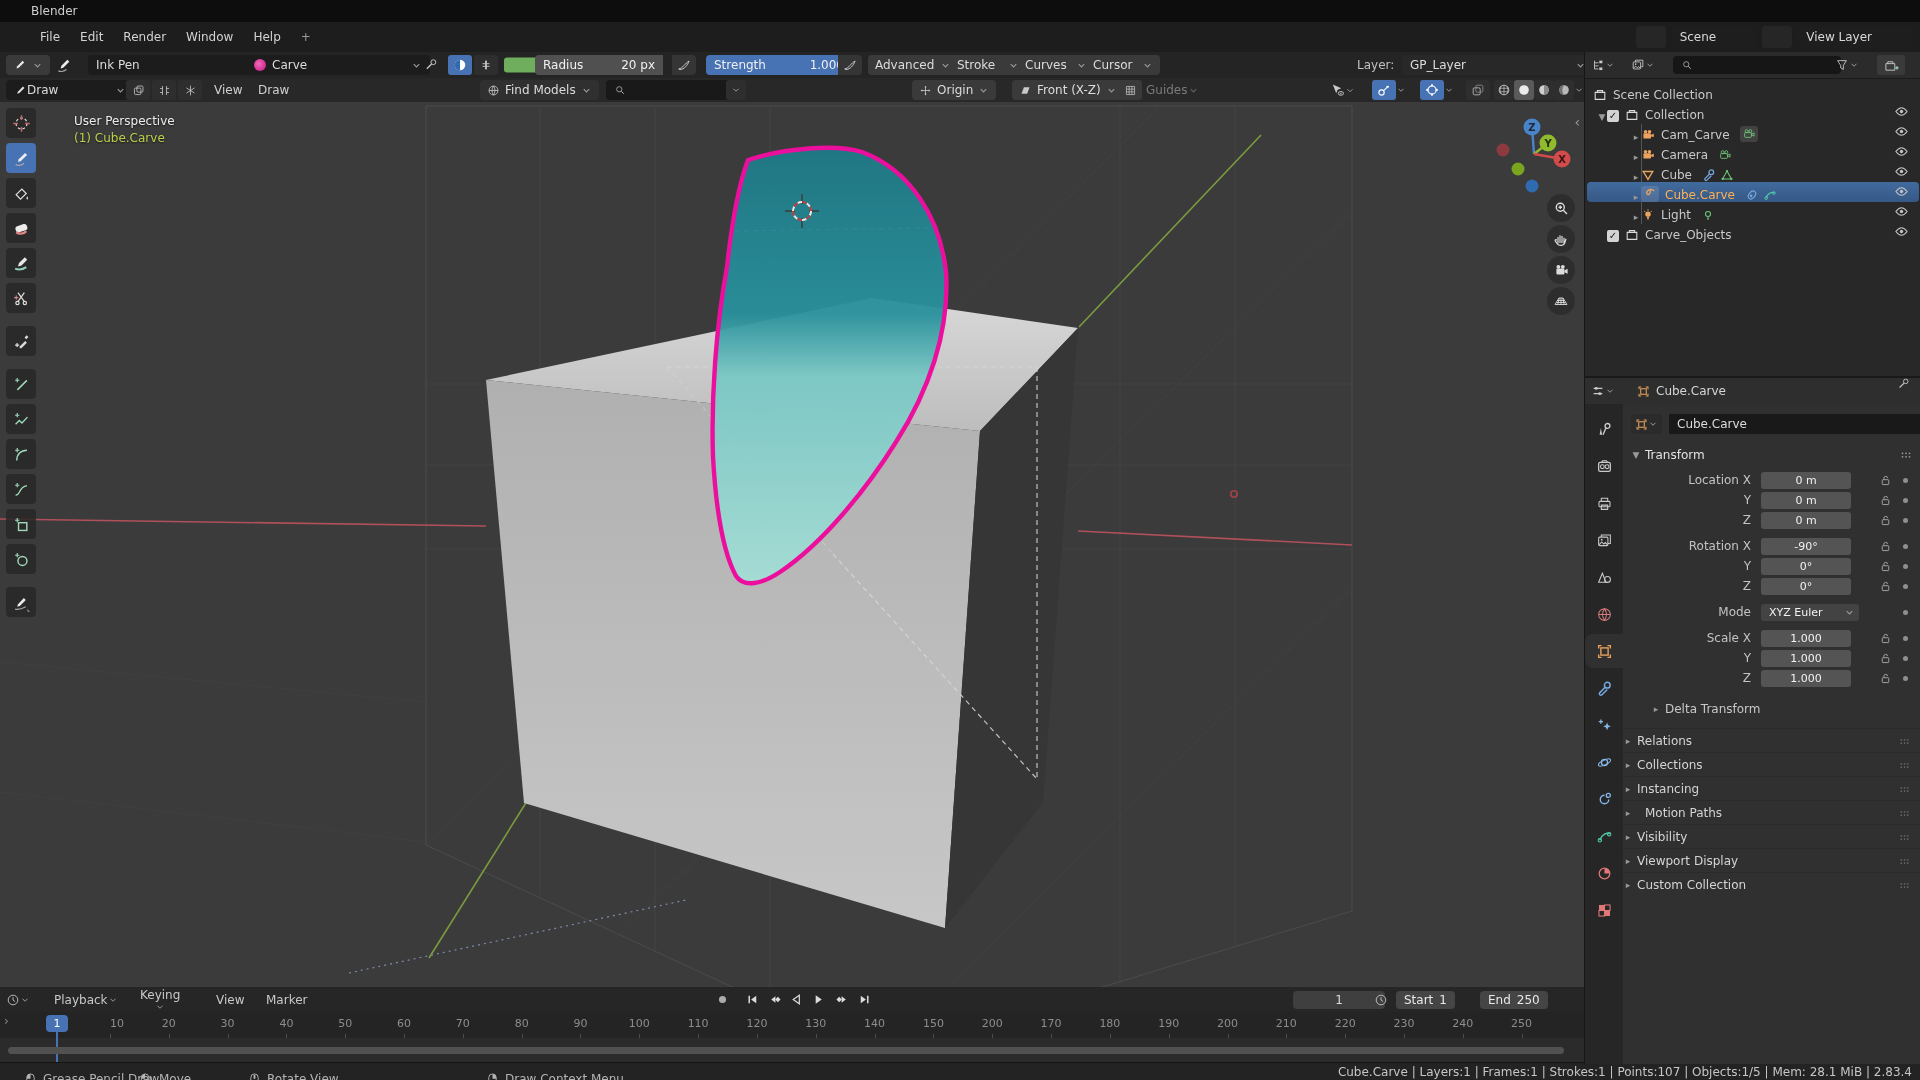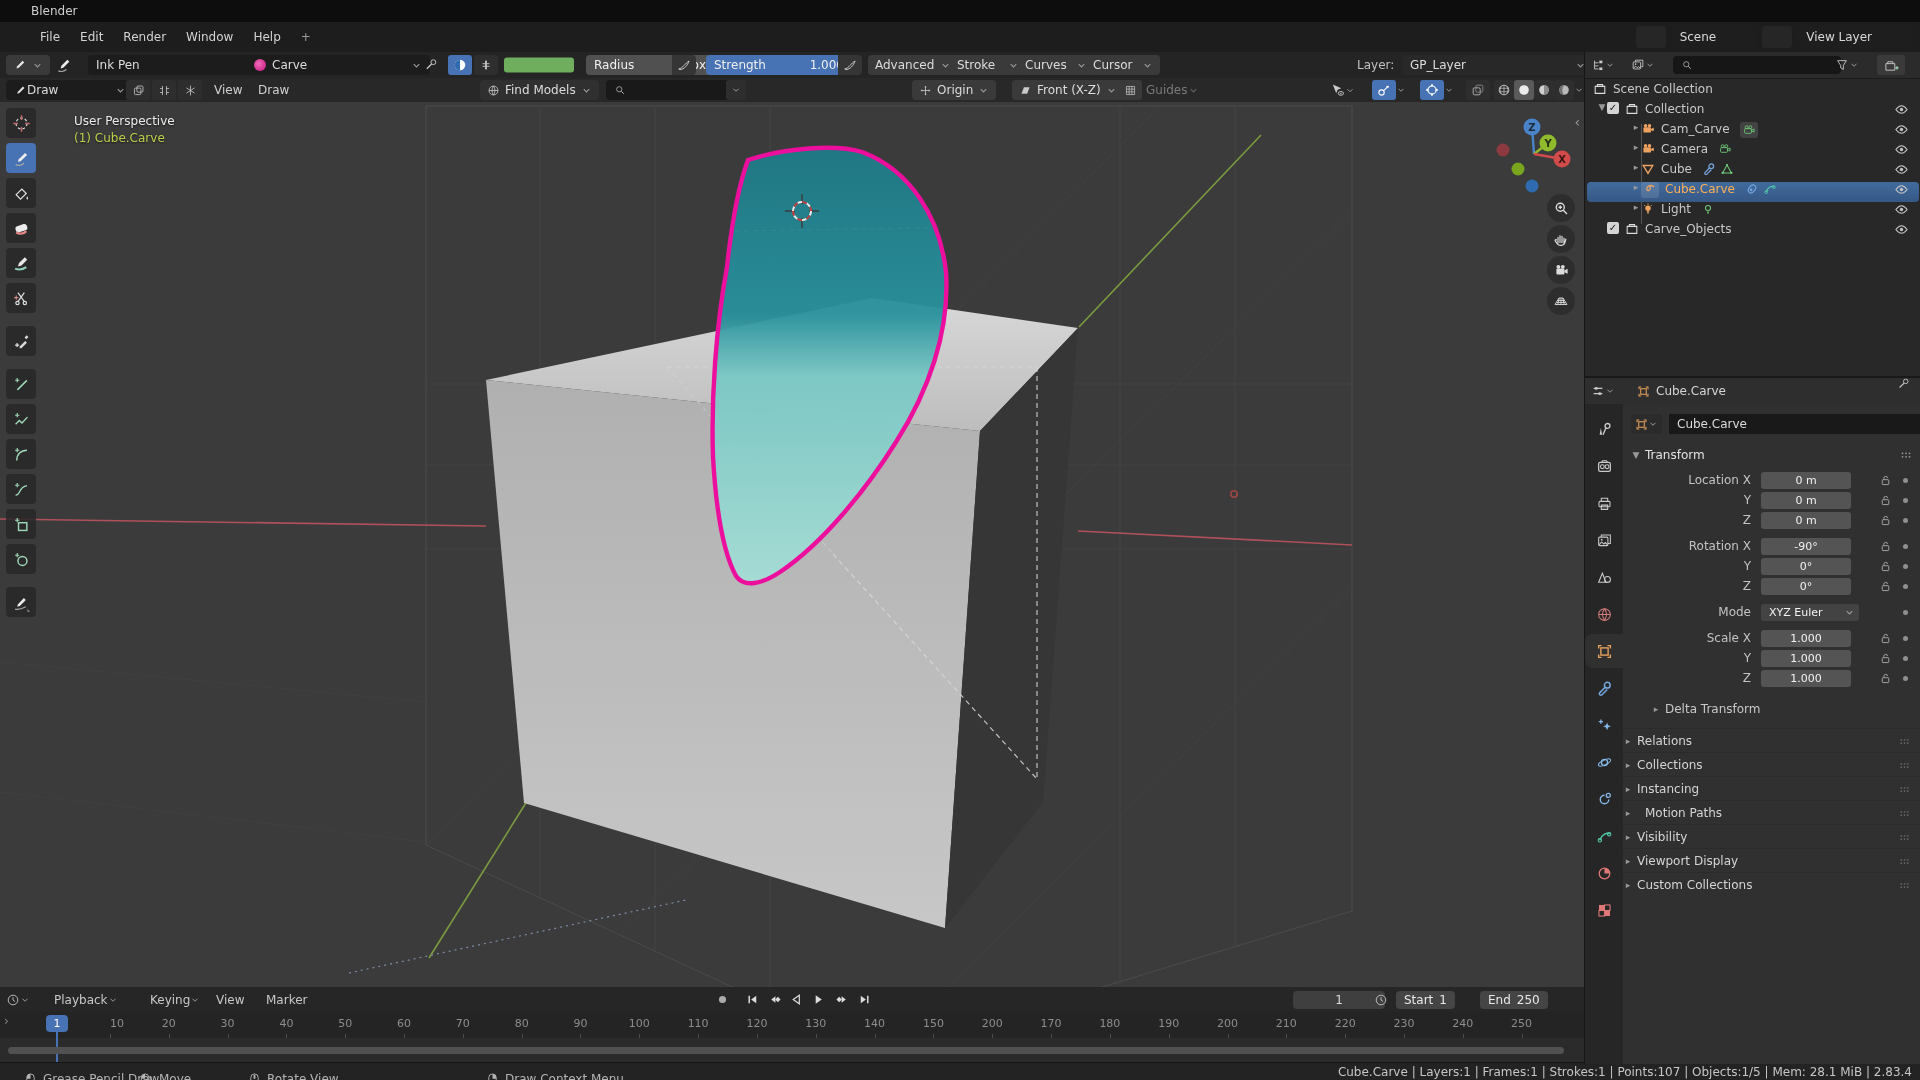--- a/index.html
+++ b/index.html
@@ -64,21 +64,21 @@
   #tl-scrollbar{position:absolute;left:8px;right:20px;top:60px;height:7px;background:#515151;border-radius:4px;}
   .tl-pill{display:inline-flex;align-items:center;gap:6px;background:#454545;border-radius:4px;height:18px;padding:0 8px;color:#e8e8e8;}
   
   #statusbar{left:0;top:1062px;width:1920px;height:18px;background:#232323;display:flex;align-items:center;border-top:1px solid #141414;}
   .hint{display:flex;align-items:center;gap:6px;color:#b4b4b4;position:absolute;}
   #status-info{position:absolute;right:8px;color:#c6c6c6;}
   
   #outliner{left:1584px;top:52px;width:336px;height:324px;background:#282828;border-left:1px solid #161616;}
   #outliner-header{position:absolute;left:0;top:0;width:100%;height:26px;background:#2b2b2b;border-bottom:1px solid #1b1b1b;}
   #outliner-header > *{position:absolute;top:50%;transform:translateY(-50%);}
-  .ol-row{position:absolute;left:2px;width:332px;height:20px;display:flex;align-items:flex-start;border-radius:4px;}
+  .ol-row{position:absolute;left:2px;width:332px;height:20px;display:flex;align-items:flex-end;border-radius:4px;}
   .ol-row.selected{background:linear-gradient(#416b9e,#365885);}
   .ol-label{margin-left:6px;color:#c9c9c9;white-space:nowrap;}
   .ol-row.selected .ol-label{color:#ffaf54;}
   .caret{color:#999;font-size:9px;width:10px;text-align:center;}
   .ol-check{width:12px;height:12px;background:#d4d4d4;border-radius:2px;display:flex;align-items:center;justify-content:center;color:#1c1c1c;font-size:10px;line-height:1;}
   .databox{background:rgba(255,255,255,.12);border-radius:3px;padding:1px 2px;display:inline-flex;}
   .ol-eye{position:absolute;right:10px;}
   #properties{left:1584px;top:376px;width:336px;height:686px;background:#303030;border-left:1px solid #161616;border-top:2px solid #191919;}
   #prop-header{position:absolute;left:0;top:0;width:100%;height:26px;background:#2e2e2e;border-bottom:1px solid #222;}
   #prop-header > *{position:absolute;top:50%;transform:translateY(-50%);}
@@ -197,21 +197,21 @@
     </span>
     <span class="tglbtn" style="left: 474px;">
       <span class="ic" style="height: 14px; width: 14px;">
         <svg xmlns="http://www.w3.org/2000/svg" viewBox="0 0 16 16" fill="none">
           <rect x="7" y="3" width="2" height="10" fill="#c9c9c9"></rect>
           <path d="M4 6.5h8M4 9.5h8" stroke="#c9c9c9"></path>
         </svg>
       </span>
     </span>
     <span style="width: 70px; height: 15px; border-radius: 3px; background: rgb(111, 174, 92); left: 504px;"></span>
-    <span class="slider" style="width: 112px; left: 586px;">
+    <span class="slider" style="width: 112px; left: 535px;">
       <span>Radius</span>
       <span>20 px</span>
     </span>
     <span class="pressure" style="left: 671px;">
       <span class="ic" style="height: 14px; width: 14px;">
         <svg xmlns="http://www.w3.org/2000/svg" viewBox="0 0 16 16" fill="none">
           <path d="M2 12.5C6.5 12 9.5 5.5 13.8 3.5 12 8.5 8 13 3.5 13.2z" stroke="#dcdcdc"></path>
         </svg>
       </span>
     </span>
@@ -727,21 +727,21 @@
         </span>
       </span>
       <span class="row" style="left: 54px;">
         <span>Playback</span>
         <span class="ic" style="height: 10px; width: 10px;">
           <svg xmlns="http://www.w3.org/2000/svg" viewBox="0 0 16 16" fill="none">
             <path d="M4 6l4 4 4-4" stroke="#9a9a9a" stroke-width="1.6"></path>
           </svg>
         </span>
       </span>
-      <span class="row" style="left: 150px;">
+      <span class="row" style="left: 140px; flex-direction: column;">
         <span>Keying</span>
         <span class="ic" style="height: 10px; width: 10px;">
           <svg xmlns="http://www.w3.org/2000/svg" viewBox="0 0 16 16" fill="none">
             <path d="M4 6l4 4 4-4" stroke="#9a9a9a" stroke-width="1.6"></path>
           </svg>
         </span>
       </span>
       <span class="row" style="left: 216px;">
         <span>View</span>
       </span>
@@ -1580,21 +1580,21 @@
               <circle cx="12" cy="6" r="1"></circle>
               <circle cx="4" cy="10" r="1"></circle>
               <circle cx="8" cy="10" r="1"></circle>
               <circle cx="12" cy="10" r="1"></circle>
             </g>
           </svg>
         </span>
       </div>
       <div class="section" style="top: 468px;">
         <span class="caret">▸</span>
-        <span style="margin-left: 4px;">Custom Collections</span>
+        <span style="margin-left: 4px;">Custom Collection</span>
         <span class="ic dragdots" style="height: 13px; width: 13px;">
           <svg xmlns="http://www.w3.org/2000/svg" viewBox="0 0 16 16" fill="none">
             <g fill="#9a9a9a">
               <circle cx="4" cy="6" r="1"></circle>
               <circle cx="8" cy="6" r="1"></circle>
               <circle cx="12" cy="6" r="1"></circle>
               <circle cx="4" cy="10" r="1"></circle>
               <circle cx="8" cy="10" r="1"></circle>
               <circle cx="12" cy="10" r="1"></circle>
             </g>

